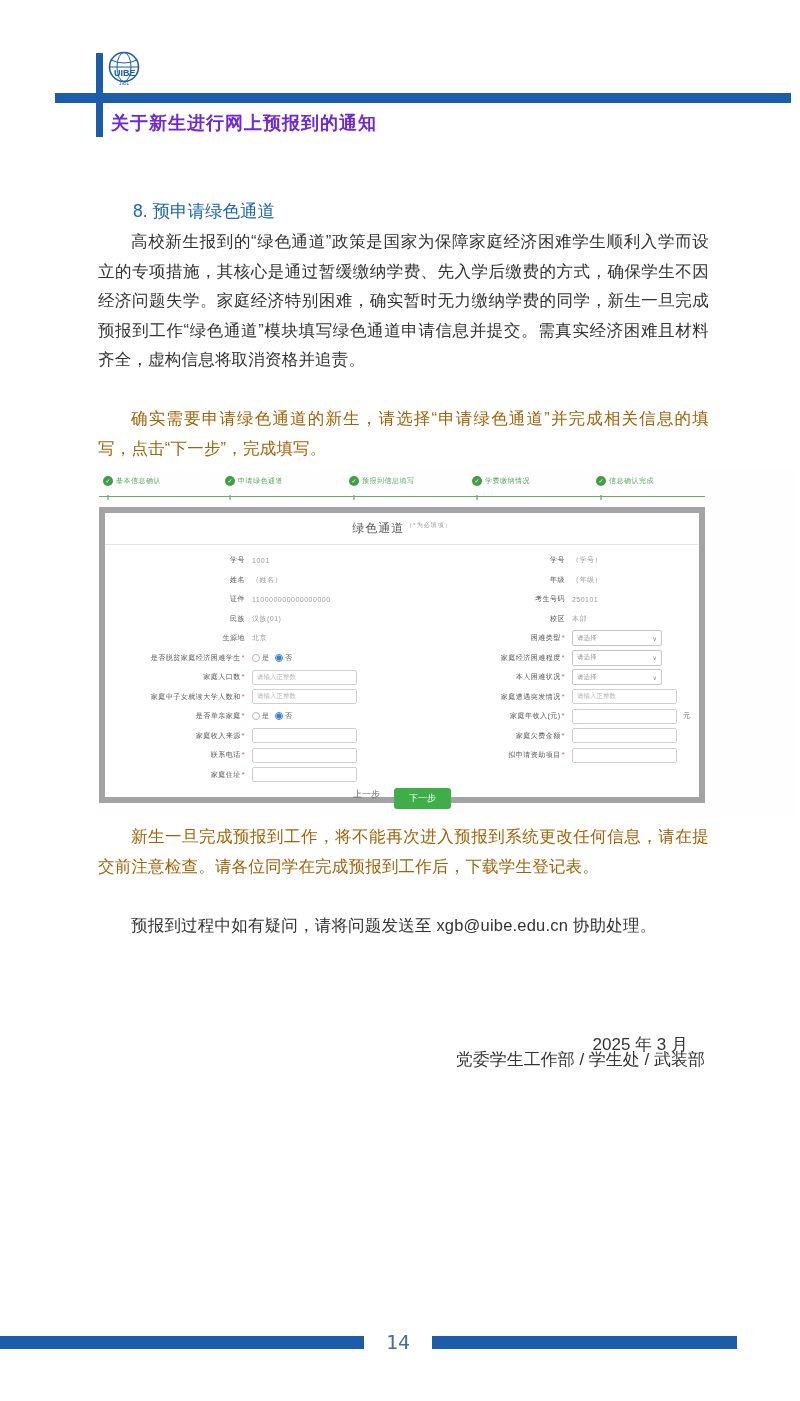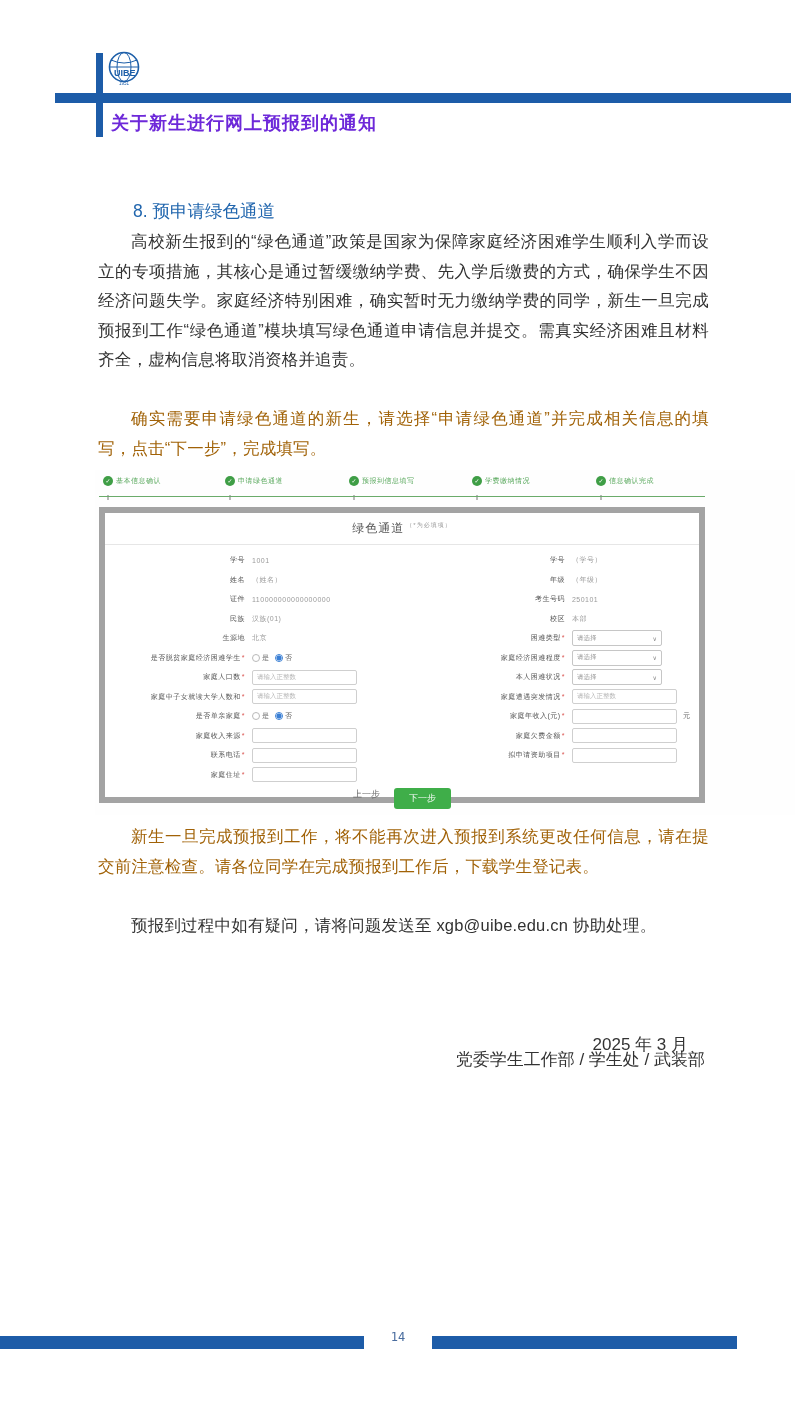--- a/index.html
+++ b/index.html
@@ -25,21 +25,21 @@
   #para3{top:822px;}
   #para4{top:911px;}
   .sig{position:absolute;font-size:17px;color:#333;}
   #sig1{top:1048px;right:95px;}
   #sig2{top:1033px;right:112px;}
   
   .fbar{position:absolute;top:1336px;height:13px;background:#1d5ca8;}
   #fbarL{left:0;width:364px;}
   #fbarR{left:432px;width:305px;}
   .pagenum{position:absolute;top:1330px;left:364px;width:68px;text-align:center;
-           font-size:12px;color:#4a6d9f;font-family:"DejaVu Sans Mono","Liberation Mono",monospace;}
+           font-size:20px;color:#4a6d9f;font-family:"DejaVu Sans Mono","Liberation Mono",monospace;}
   
   .shot{position:absolute;left:95px;top:470px;width:700px;height:345px;background:#fefefe;filter:blur(0.5px);}
   .step{position:absolute;top:6px;display:flex;align-items:center;}
   .step .dot{width:10px;height:10px;border-radius:50%;background:#3f9e46;color:#fff;font-size:6px;
              display:flex;align-items:center;justify-content:center;line-height:1;}
   .step .slabel{margin-left:3px;font-size:7px;color:#58a85c;letter-spacing:0.5px;}
   .stepline{position:absolute;top:26px;left:4px;width:606px;border-top:1.5px solid #6aab6a;}
   .tick{position:absolute;top:25px;width:2px;height:5px;background:#8b8b8b;opacity:0.6;}
   .panel{position:absolute;top:37px;left:4px;width:606px;height:296px;border:6px solid #a3a3a3;background:#fff;box-sizing:border-box;}
   .ptitle{height:31px;border-bottom:1px solid #e6e6e6;display:flex;align-items:center;justify-content:center;

